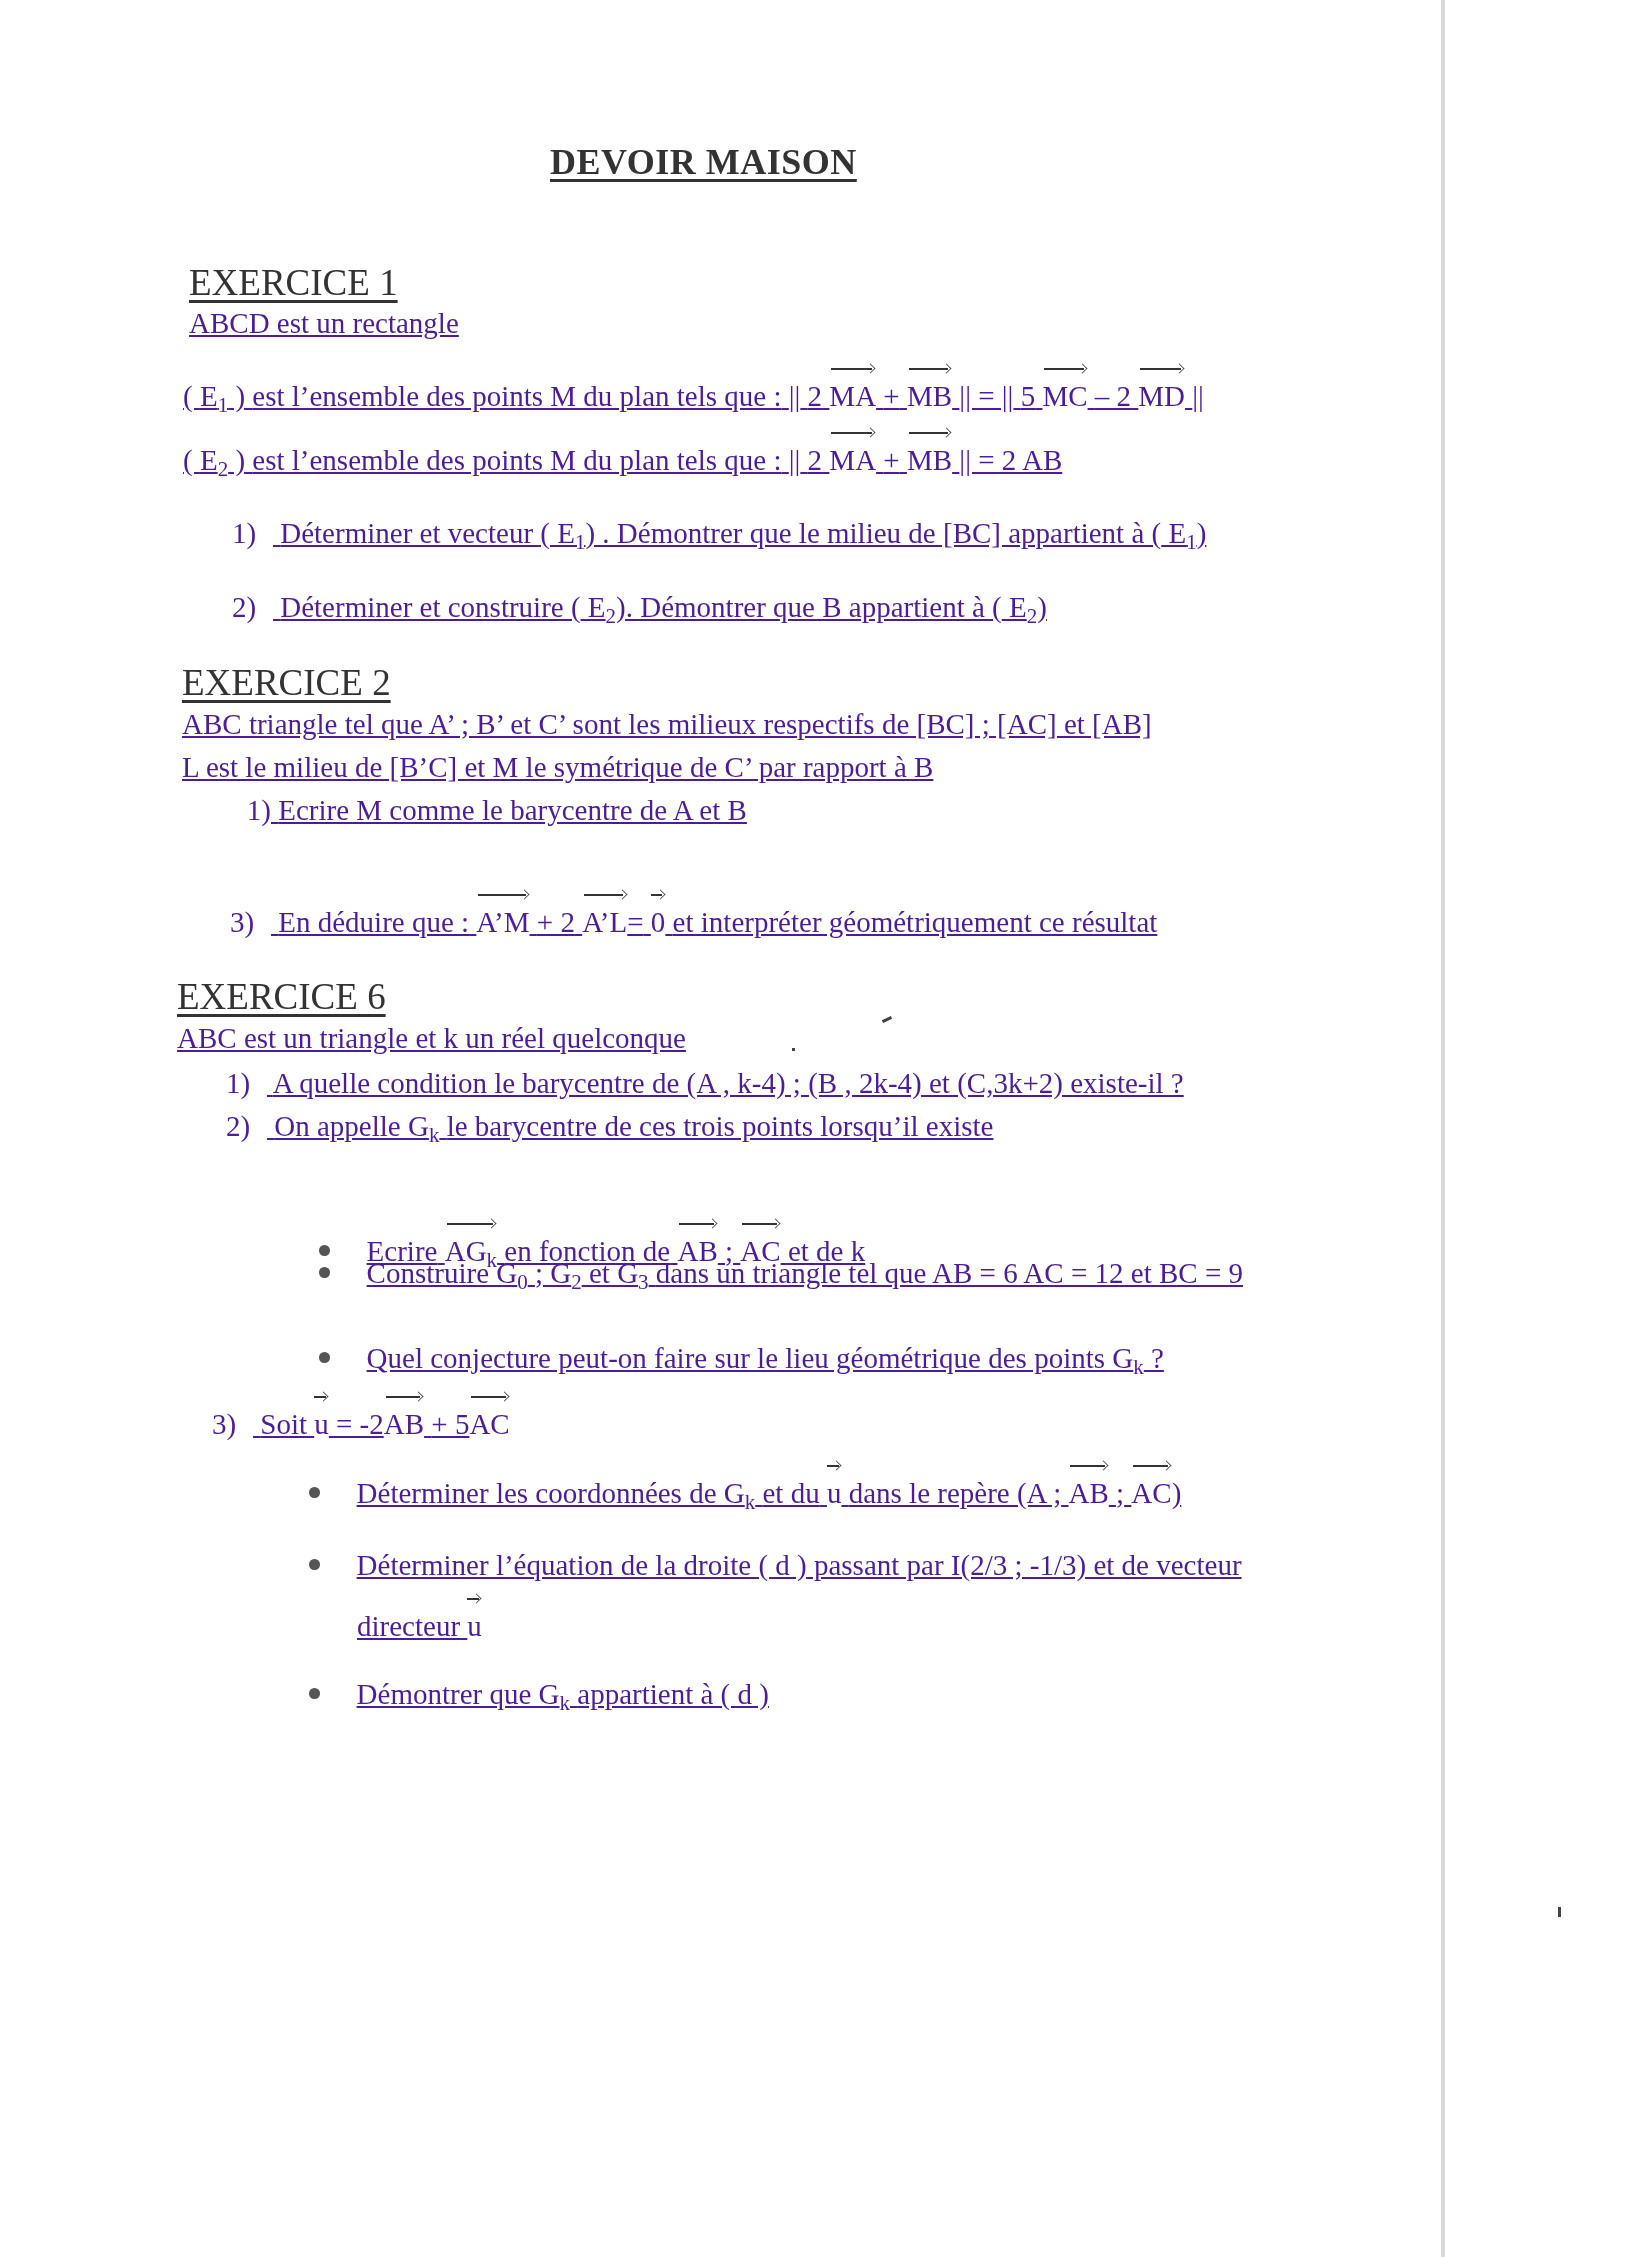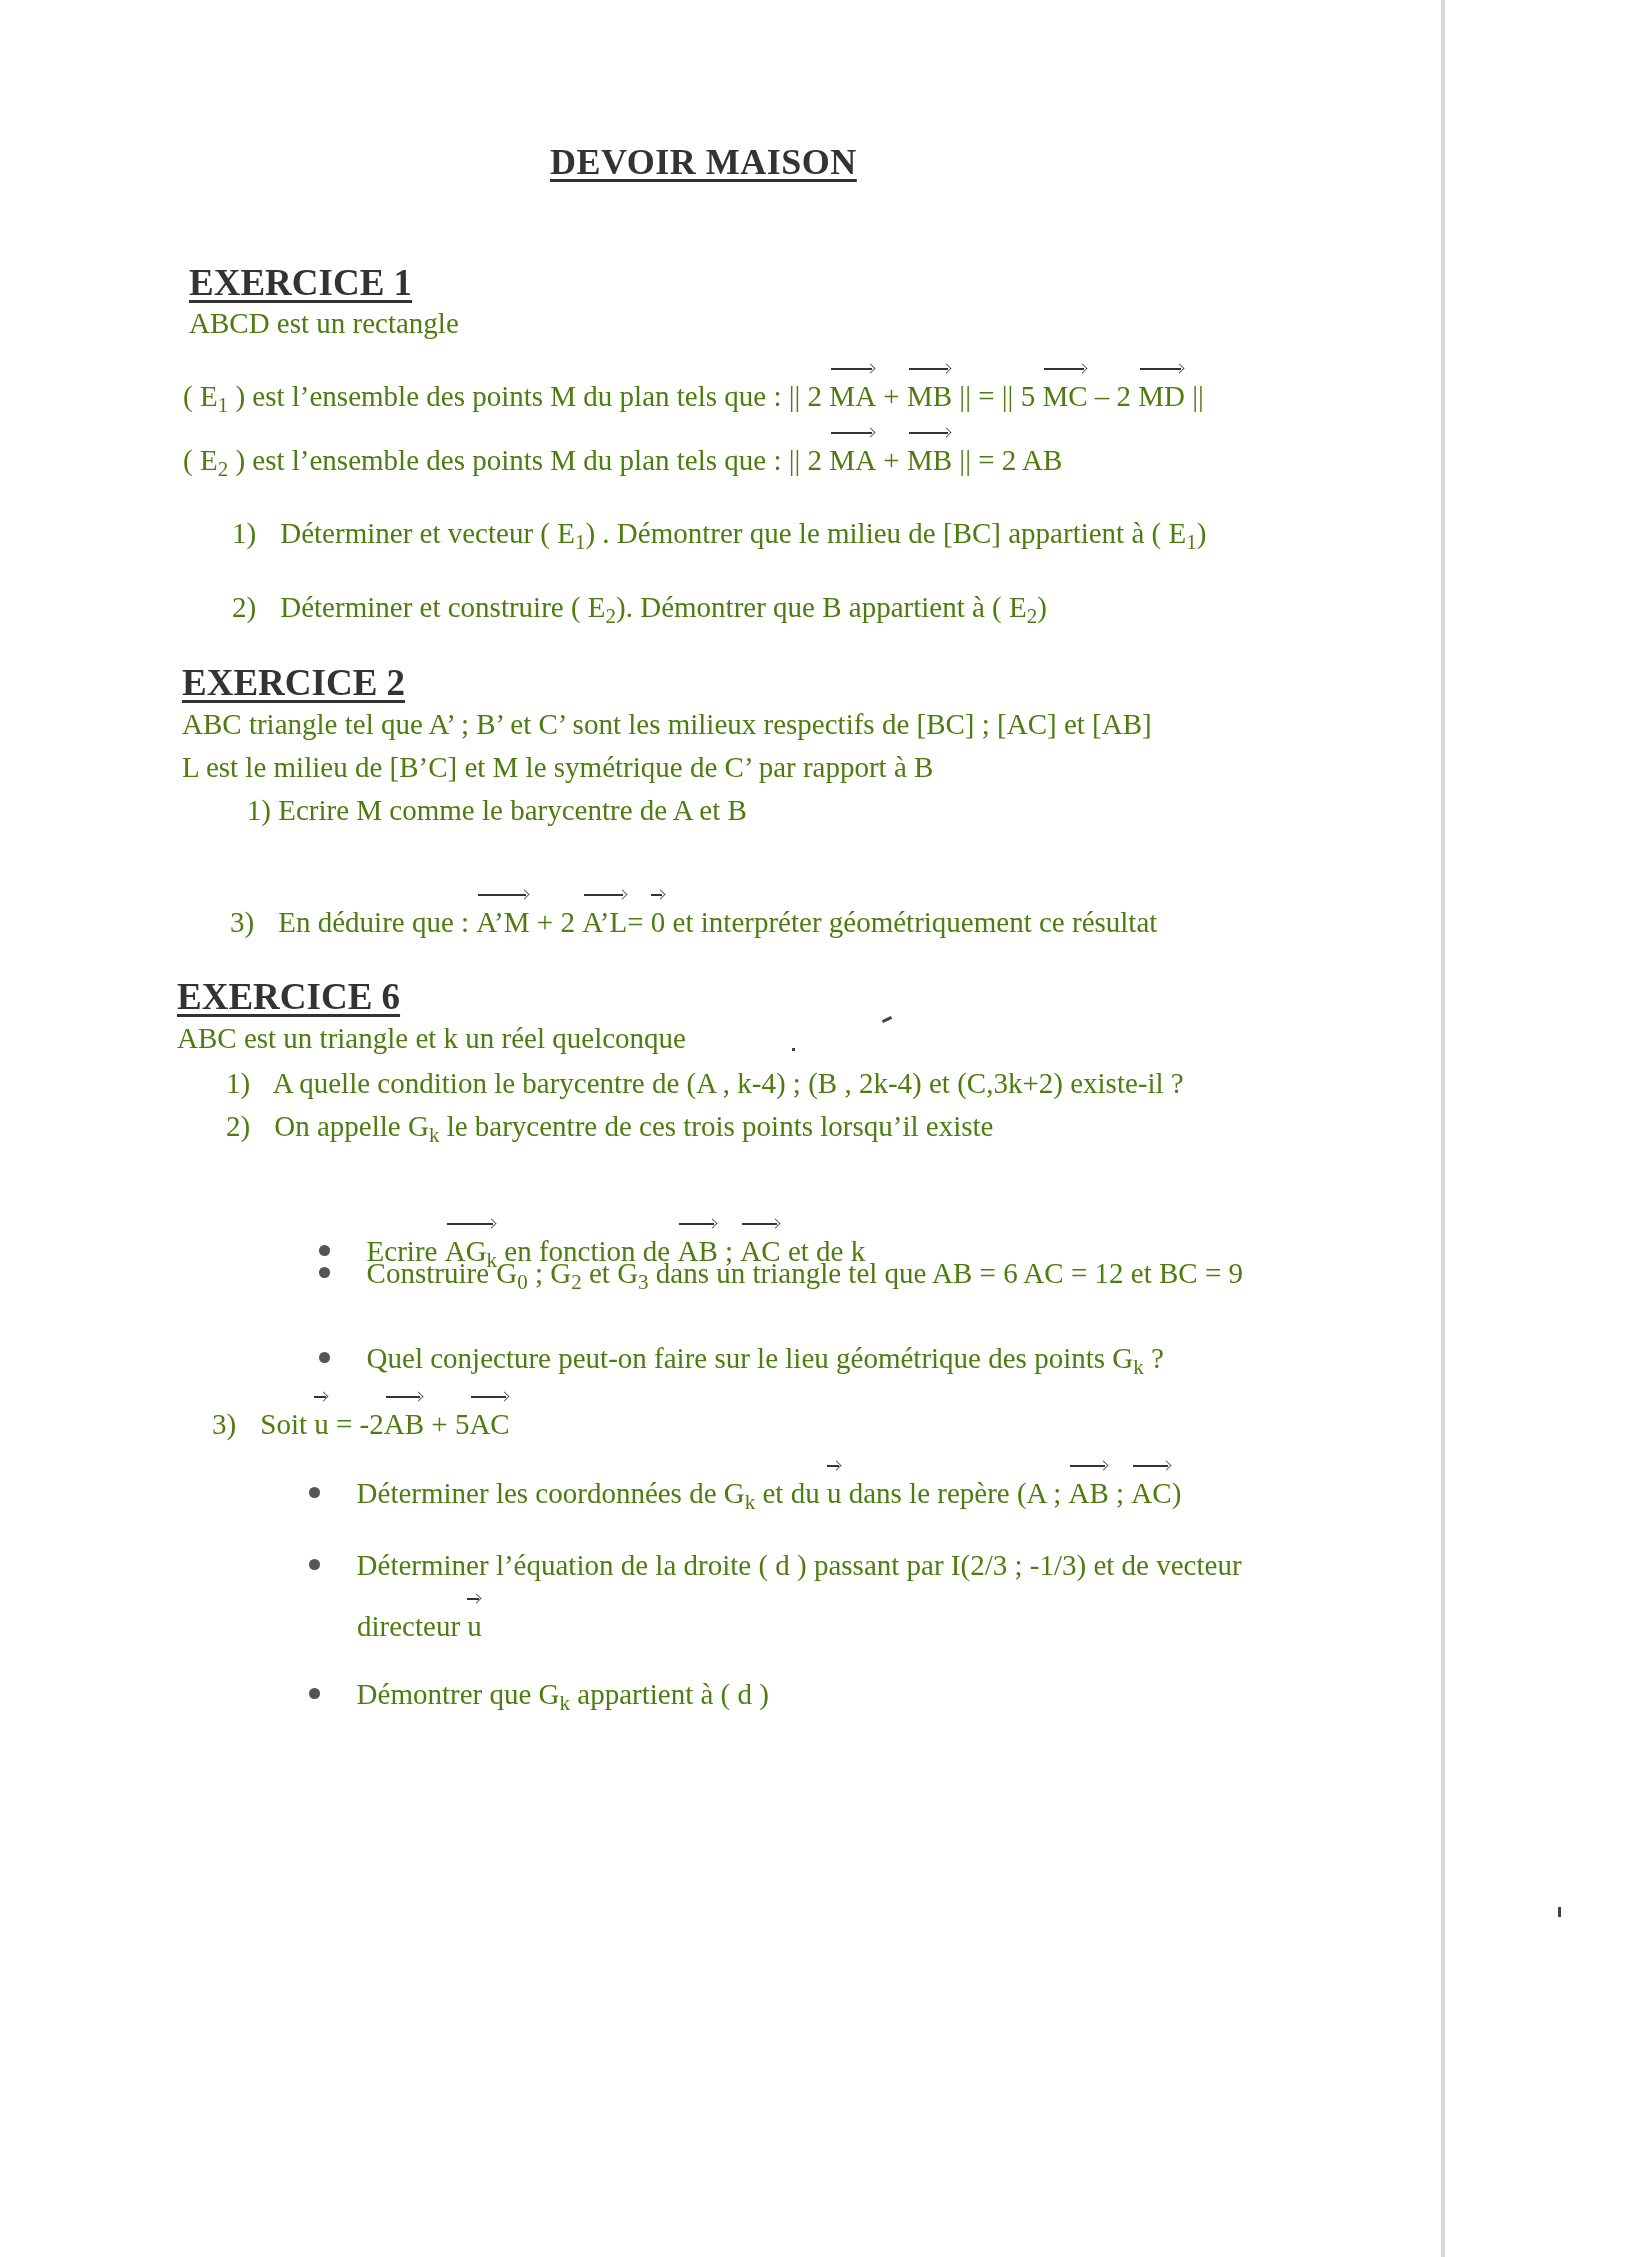--- a/index.html
+++ b/index.html
@@ -8,24 +8,24 @@
     font-family: "Liberation Serif", "DejaVu Serif", serif; color: #2a2a2a;
   }
   .page { position: absolute; left: 0; top: 0; width: 1445px; height: 2257px; }
   .edge { position: absolute; right: 0; top: 0; width: 3.9px; height: 2257px; background: #d8d8d8; }
   .abs { position: absolute; white-space: nowrap; }
   .title {
     left: 550px; top: 141px; font-size: 36px; font-weight: bold; letter-spacing: 0.5px;
     text-decoration: underline; text-decoration-thickness: 2.9px; text-underline-offset: 4.8px; color: #333;
   }
   .ex-head {
-    font-size: 37px; font-weight: bold; text-decoration: underline;
+    font-size: 37px; font-weight: normal; text-decoration: underline;
     text-decoration-thickness: 2.9px; text-underline-offset: 4.8px; color: #333;
   }
-  .txt { font-size: 29px; color: #4d7c0f; }
+  .txt { font-size: 29px; color: #4c1d95; text-decoration: underline; }
   .num { display: inline-block; width: 41px; }
   .bullet {
     display: inline-block; width: 10.6px; height: 10.6px; border-radius: 50%;
     background: #555; margin-right: 37px; vertical-align: middle; position: relative; top: -3.9px;
   }
   .vec { position: relative; display: inline-block; }
   .vec::before {
     content: ""; position: absolute; left: 1.9px; right: 3.9px; top: -11.6px; height: 1.4px; background: #333;
   }
   .vec::after {

